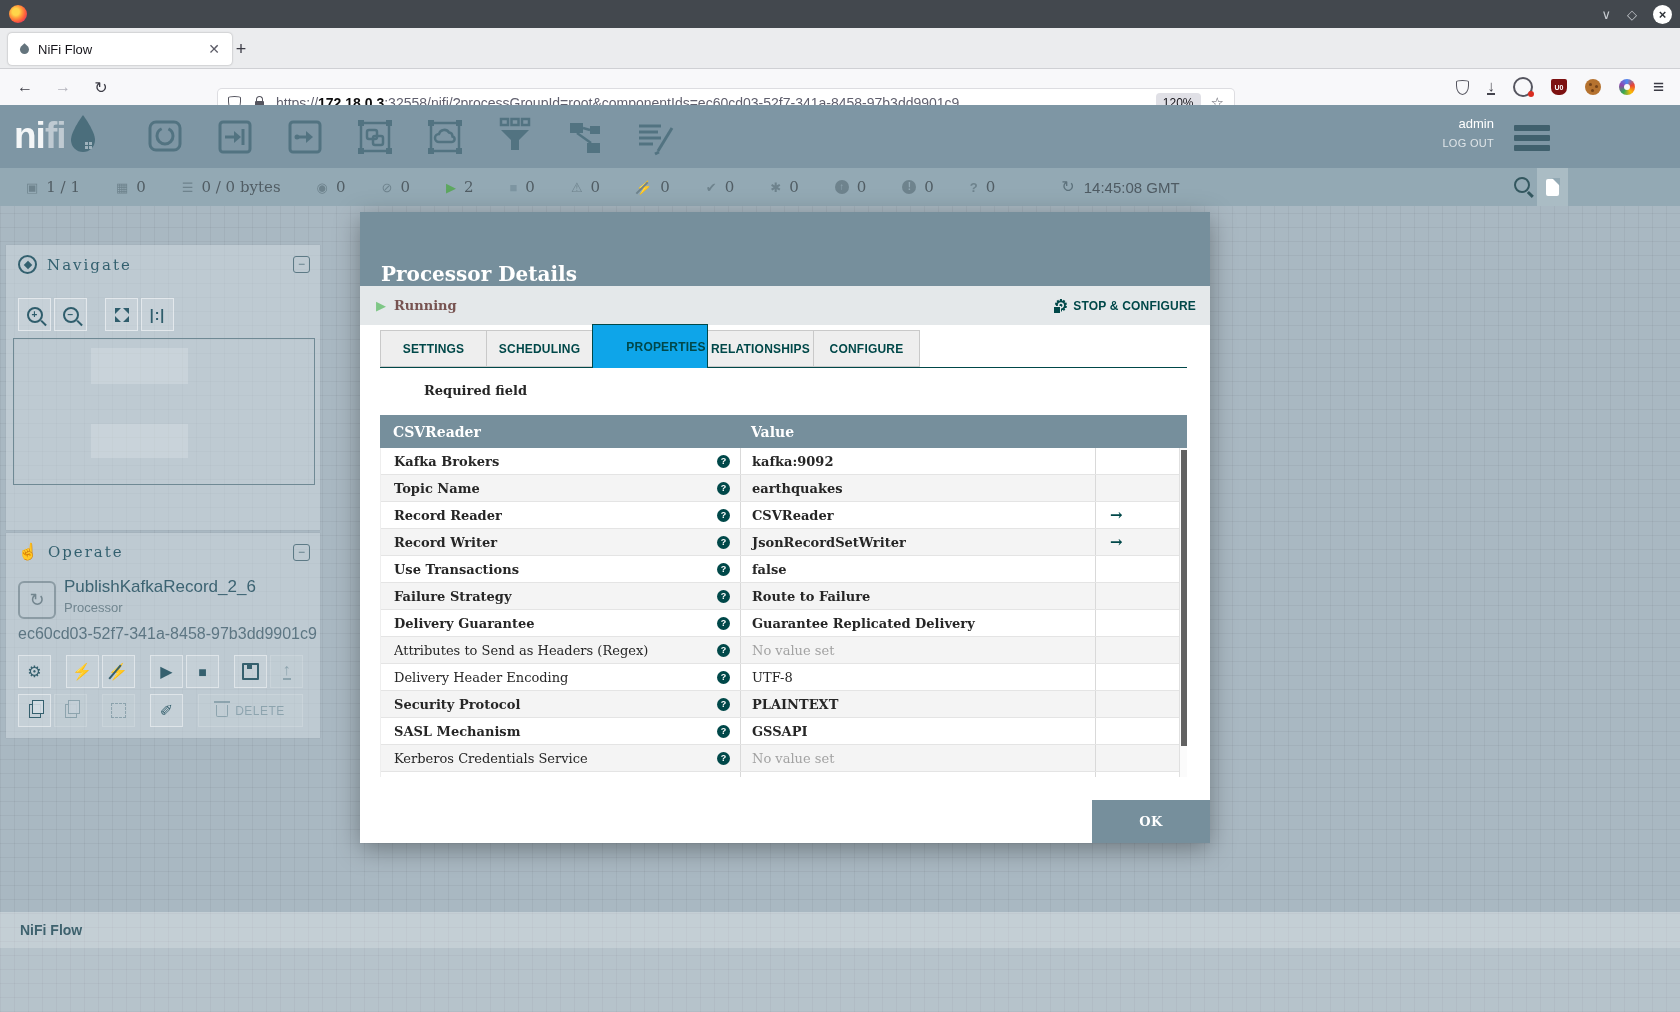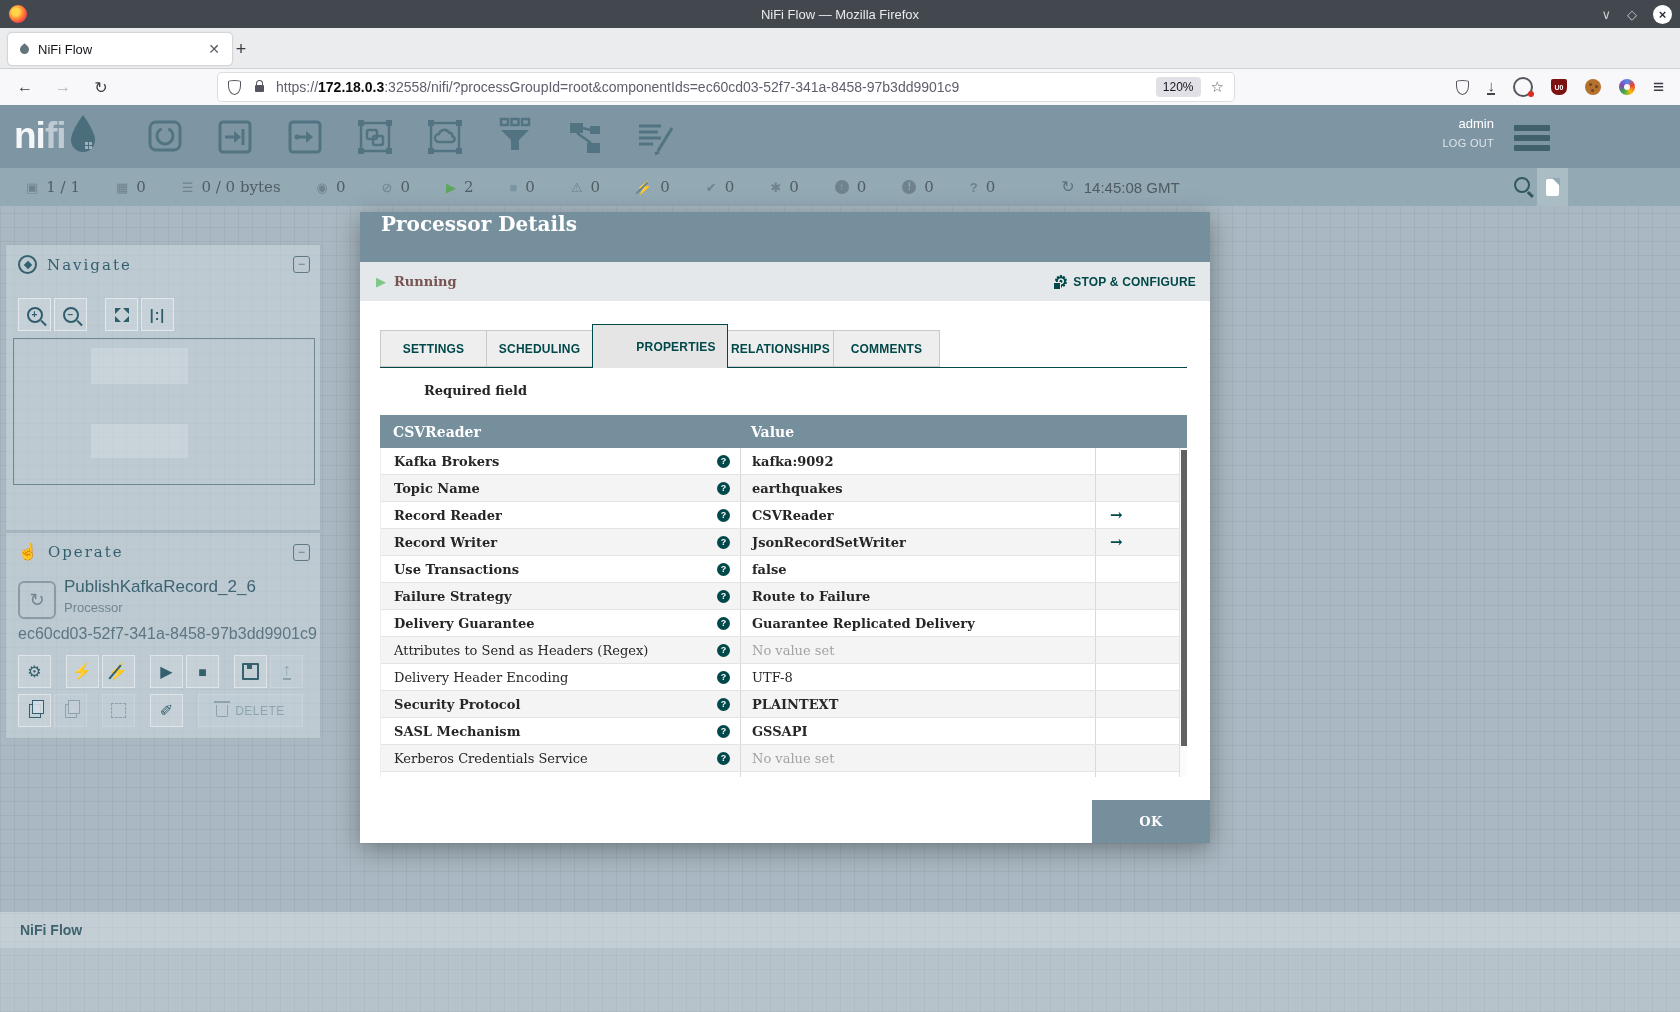--- a/index.html
+++ b/index.html
@@ -19,21 +19,21 @@
   .tab-box{position:absolute;left:8px;top:5px;width:208px;height:32px;background:#fff;border-radius:4px;box-shadow:0 0 2px rgba(0,0,0,.35);display:flex;align-items:center;padding:0 8px;}
   .favicon-drop{width:9px;height:9px;background:#64747d;border-radius:0 50% 50% 50%;transform:rotate(45deg);margin:0 9px 0 4px;flex:none;}
   .tab-title{font-size:13px;color:#15141a;flex:1;white-space:nowrap;overflow:hidden;}
   .tab-close{color:#5b5b66;font-size:14px;padding:0 4px;}
   .newtab-btn{position:absolute;left:228px;top:8px;width:26px;height:26px;color:#3a3a44;font-size:18px;display:flex;align-items:center;justify-content:center;}
 
   
   #navbar{position:absolute;left:0;top:69px;width:1680px;height:36px;background:#f8f8fa;border-bottom:1px solid #d0d1d5;}
   .nav-btn{position:absolute;top:5px;width:26px;height:26px;display:flex;align-items:center;justify-content:center;font-size:16px;color:#3d3d46;}
   .nav-btn.dim{color:#b4b4bd;}
-  #urlfield{position:absolute;left:218px;top:4px;width:996px;height:28px;background:#fff;border-radius:4px;box-shadow:0 0 0 1px #dddde1;display:flex;align-items:center;padding:0 10px;}
+  #urlfield{position:absolute;left:218px;top:20px;width:996px;height:28px;background:#fff;border-radius:4px;box-shadow:0 0 0 1px #dddde1;display:flex;align-items:center;padding:0 10px;}
   .shield{width:11px;height:13px;border:1.6px solid #55555f;border-radius:50% 50% 50% 50% / 12% 12% 62% 62%;flex:none;}
   .lock{width:9px;height:7px;background:#55555f;border-radius:1px;position:relative;margin:2px 0 0 14px;flex:none;}
   .lock::before{content:'';position:absolute;top:-5px;left:1px;width:5px;height:5px;border:1.5px solid #55555f;border-bottom:none;border-radius:4px 4px 0 0;}
   .url-text{margin-left:12px;font-size:14px;color:#5f5f6d;white-space:nowrap;overflow:hidden;flex:1;}
   .url-host{color:#0c0c0d;font-weight:bold;}
   .zoom-badge{background:#e0e0e6;border-radius:4px;font-size:12px;color:#15141a;padding:3px 7px;margin-right:10px;flex:none;}
   .star{color:#5b5b66;font-size:15px;flex:none;}
   .bar-icons{position:absolute;right:16px;top:4px;height:28px;display:flex;align-items:center;gap:18px;}
   .bi{font-size:15px;color:#44444d;display:flex;align-items:center;justify-content:center;}
   .dl{border-bottom:2px solid #44444d;line-height:12px;height:14px;}
@@ -123,33 +123,33 @@
   .disk::after{content:'';position:absolute;left:2.5px;top:0;width:5px;height:4px;background:#35606e;}
   .pages{width:10px;height:12px;border:1.8px solid currentColor;position:relative;background:transparent;}
   .pages::after{content:'';position:absolute;left:2.5px;top:-4.5px;width:10px;height:12px;border:1.8px solid currentColor;background:rgba(213,222,228,.9);}
   .grp{width:13px;height:13px;border:1.6px dashed currentColor;}
   .trash{width:10px;height:11px;border:1.6px solid currentColor;border-top:none;border-radius:0 0 2px 2px;position:relative;margin-right:7px;}
   .trash::before{content:'';position:absolute;top:-4px;left:-3px;right:-3px;height:2px;background:currentColor;}
   .ob.delete{width:105px;font-size:12px;letter-spacing:.5px;color:#35606e;}
 
   
   #dialog{position:absolute;left:360px;top:212px;width:850px;height:631px;background:#fff;box-shadow:0 6px 24px rgba(0,0,0,.35);}
-  .dlg-header{height:50px;background:#768f9c;display:flex;align-items:flex-start;padding-left:21px;}
+  .dlg-header{height:74px;background:#768f9c;display:flex;align-items:flex-end;padding-left:21px;}
   .dlg-title{font-family:"DejaVu Serif",serif;font-size:20px;font-weight:bold;color:#fff;}
   .dlg-status{height:39px;background:#e4e8ea;display:flex;align-items:center;padding:0 14px 0 16px;}
   .run-tri{color:#7ec786;font-size:13px;margin-right:8px;}
   .run-label{font-family:"DejaVu Serif",serif;font-size:13px;font-weight:bold;color:#775351;}
   .dlg-status .spacer{flex:1;}
   .stopcfg{display:flex;align-items:center;gap:5px;color:#004849;font-size:12px;font-weight:bold;letter-spacing:.2px;}
   .gearstop{font-size:16px;position:relative;line-height:1;}
   .gearstop::after{content:'';position:absolute;left:-1px;bottom:0;width:6px;height:6px;background:#004849;border:1.5px solid #e4e8ea;}
   .dlg-body{position:absolute;left:0;top:101px;width:850px;height:530px;}
   .tabs{position:absolute;left:20px;top:16px;width:807px;height:38px;border-bottom:1px solid #004849;display:flex;align-items:flex-end;}
   .tab{width:107px;height:37px;background:#eee;border:1px solid #c9c9c9;box-sizing:border-box;display:flex;align-items:center;justify-content:center;font-size:12px;font-weight:bold;color:#004849;margin-right:-1px;letter-spacing:.2px;margin-top:20px;}
-  .tab.active{background:#e5e5e5;border:1px solid #004849;border-bottom:none;height:44px;margin-bottom:-1px;position:relative;z-index:2;width:136px;padding-left:32px;}
+  .tab.active{background:#0ea5e9;border:1px solid #004849;border-bottom:none;height:44px;margin-bottom:-1px;position:relative;z-index:2;width:116px;padding-left:32px;}
   .required-note{position:absolute;left:21px;top:70px;font-family:"DejaVu Serif",serif;font-size:13px;font-weight:bold;color:#262626;margin-left:43px;}
   .prop-table{position:absolute;left:20px;top:102px;width:807px;}
   .pt-header{height:33px;background:#768f9c;display:flex;align-items:center;color:#fff;font-family:"DejaVu Serif",serif;font-size:14px;font-weight:bold;}
   .pt-header .h-prop{width:360px;padding-left:13px;box-sizing:border-box;}
   .pt-header .h-val{flex:1;padding-left:11px;}
   #pt-rows{height:329px;overflow:hidden;margin-right:8px;border-left:1px solid #eee;}
   .pt-row{height:27px;display:flex;border-bottom:1px solid #e4e4e4;background:#fff;box-sizing:border-box;}
   .pt-row.alt{background:#f4f4f4;}
   .cell{display:flex;align-items:center;font-family:"DejaVu Serif",serif;font-size:13px;color:#262626;box-sizing:border-box;height:100%;}
   .cell-prop{width:360px;padding:0 10px 0 13px;border-right:1px solid #d9d9d9;}
@@ -167,21 +167,20 @@
 
   button{font-family:inherit;cursor:default;}
 </style>
 </head>
 <body>
 
 <div id="screen">
 
   <div id="titlebar">
     <span class="ff-logo"></span>
-    <span class="win-title">NiFi Flow — Mozilla Firefox</span>
     <span class="win-ctrls">
       <span class="wc">∨</span>
       <span class="wc">◇</span>
       <span class="wc close">×</span>
     </span>
   </div>
 
   <div id="tabstrip">
     <div class="tab-box">
       <span class="favicon-drop"></span>
@@ -500,21 +499,21 @@
         <span class="gearstop">⚙</span>
         <span>STOP &amp; CONFIGURE</span>
       </span>
     </div>
     <div class="dlg-body">
       <div class="tabs" id="dlg-tabs">
           <div class="tab">SETTINGS</div>
           <div class="tab">SCHEDULING</div>
           <div class="tab active">PROPERTIES</div>
           <div class="tab">RELATIONSHIPS</div>
-          <div class="tab">COMMENTS</div>
+          <div class="tab">CONFIGURE</div>
         </div>
       <div class="required-note">Required field</div>
       <div class="prop-table">
         <div class="pt-header">
           <span class="h-prop">CSVReader</span>
           <span class="h-val">Value</span>
         </div>
         <div id="pt-rows">
             <div class="pt-row">
               <div class="cell cell-prop req">

